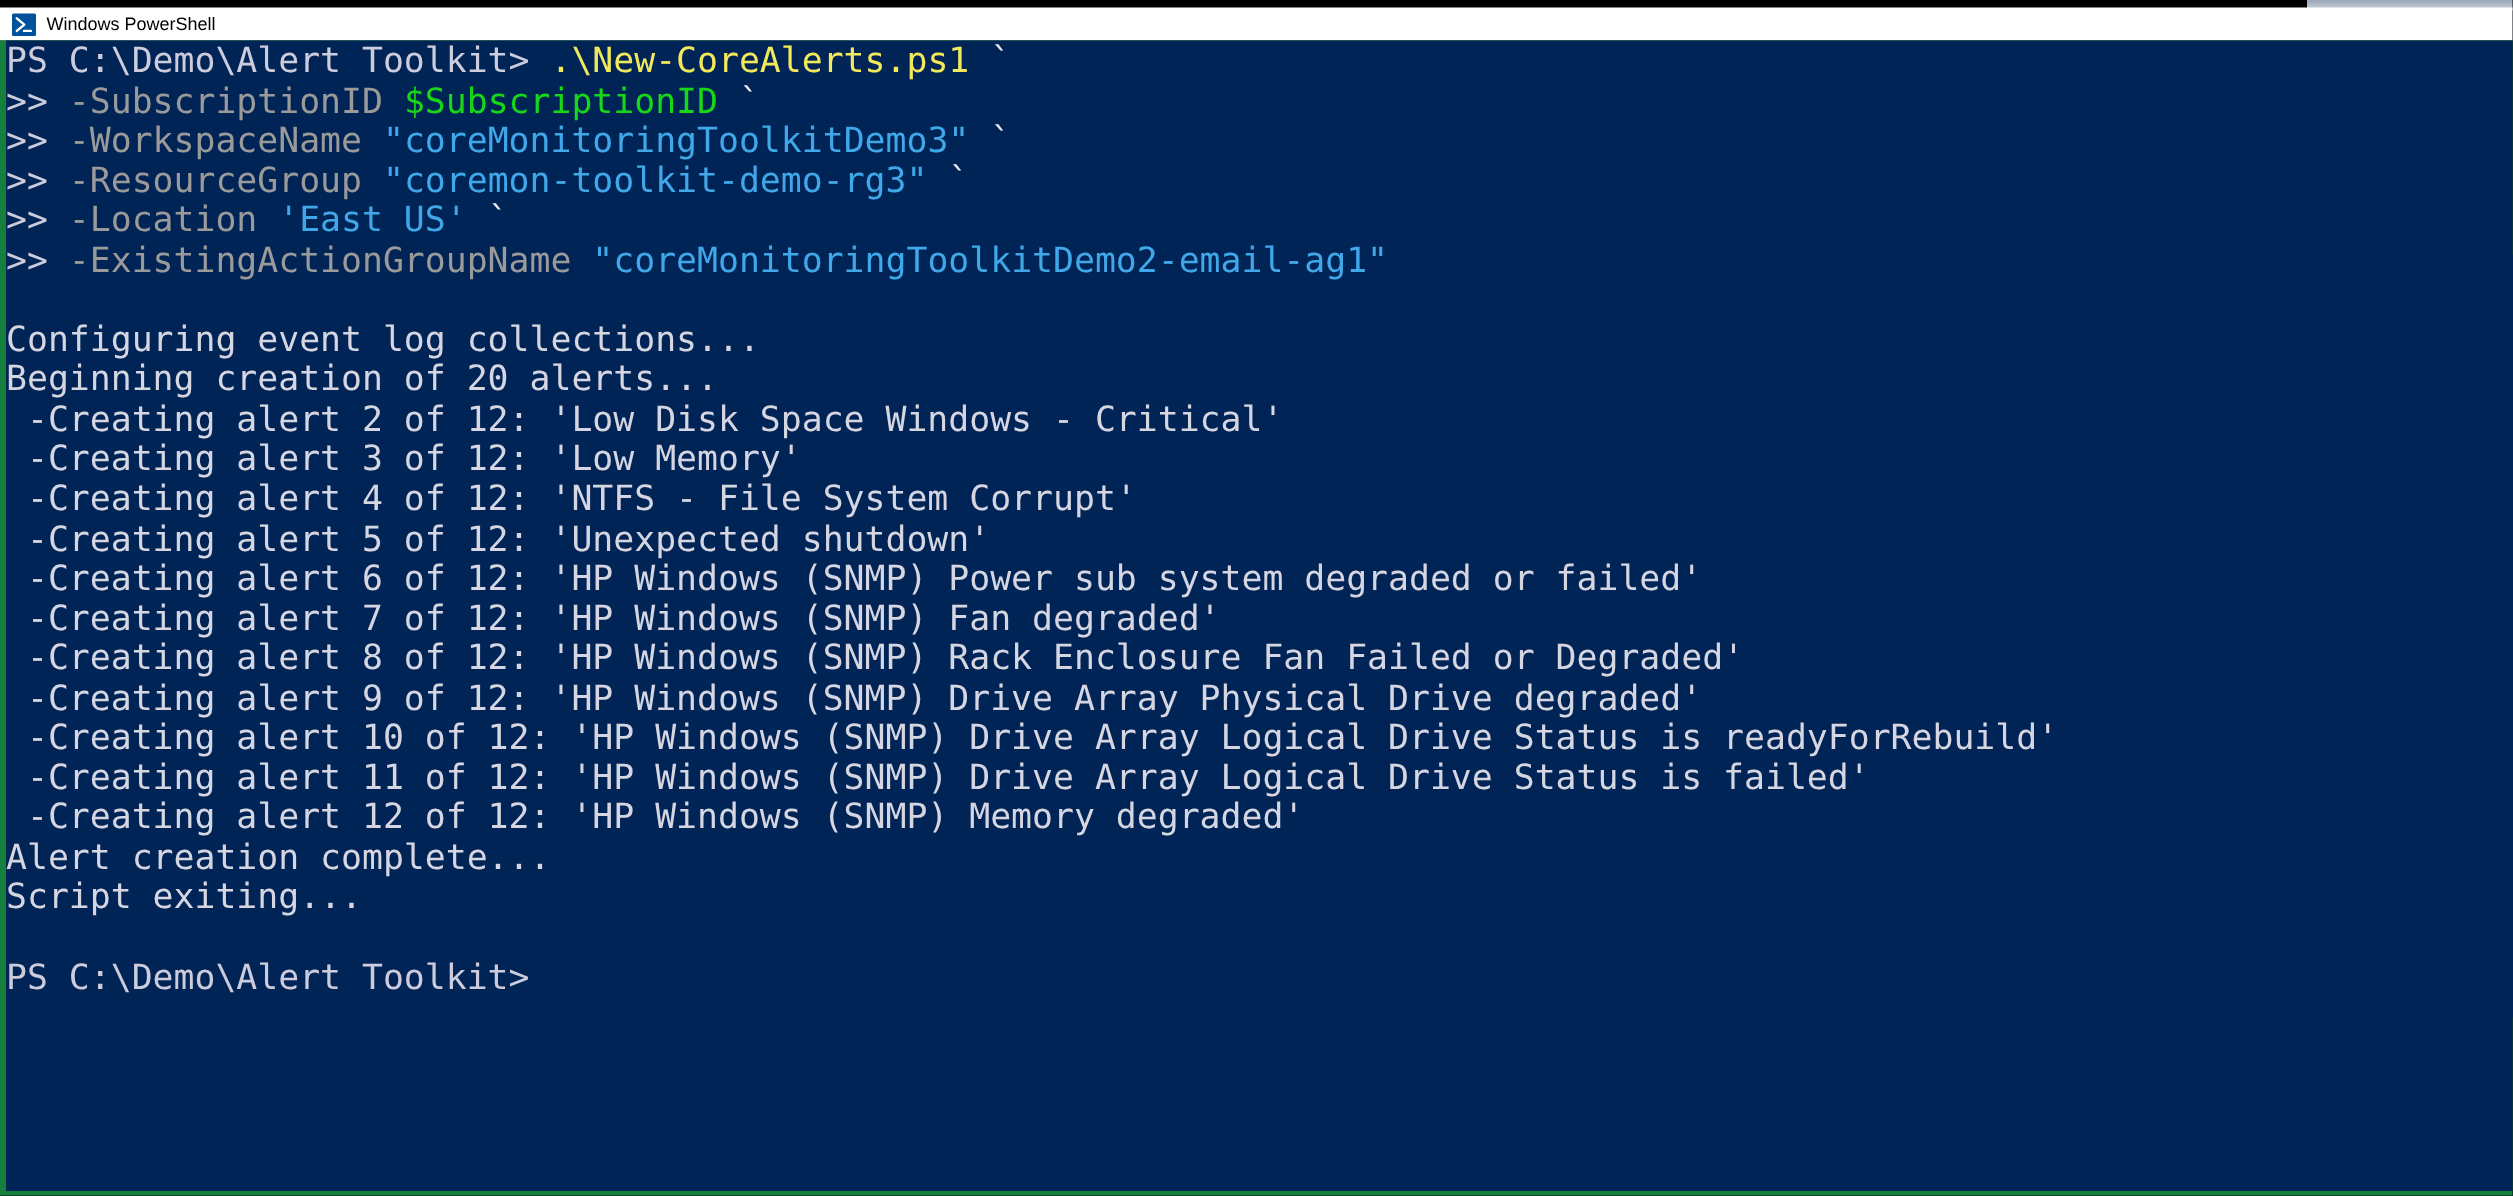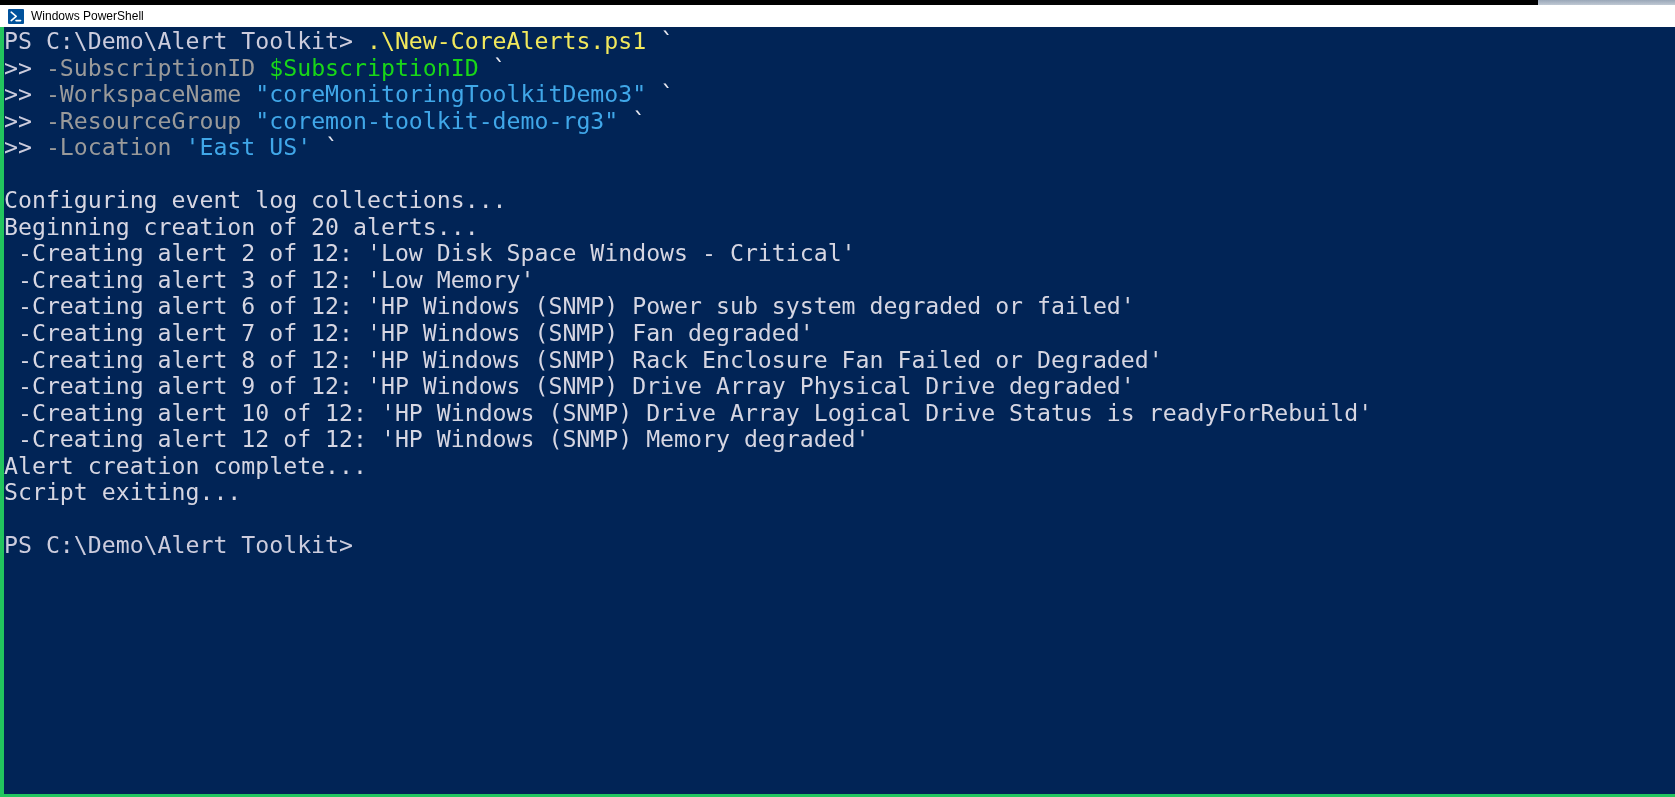--- a/index.html
+++ b/index.html
@@ -72,21 +72,21 @@
     white-space: nowrap;
   }
 
   
   .console-outer {
     position: absolute;
     left: 0;
     top: 27px;
     width: 1675px;
     height: 770px;
-    background: #22c55e;
+    background: #15803d;
     box-sizing: border-box;
     padding-left: 4px;
     padding-right: 0px;
     padding-top: 0px;
     padding-bottom: 3px;
   }
   .console {
     width: 1671px;
     height: 767px;
     background: #012456;
@@ -140,32 +140,36 @@
       <div class="line"><span class="tok-default">PS C:\Demo\Alert Toolkit&gt;</span><span class="tok-command"> .\New-CoreAlerts.ps1</span><span class="tok-tick"> `</span></div>
 
       <div class="line"><span class="tok-cont">&gt;&gt;</span><span class="tok-param"> -SubscriptionID </span><span class="tok-variable">$SubscriptionID</span><span class="tok-tick"> `</span></div>
 
       <div class="line"><span class="tok-cont">&gt;&gt;</span><span class="tok-param"> -WorkspaceName </span><span class="tok-string">"coreMonitoringToolkitDemo3"</span><span class="tok-tick"> `</span></div>
 
       <div class="line"><span class="tok-cont">&gt;&gt;</span><span class="tok-param"> -ResourceGroup </span><span class="tok-string">"coremon-toolkit-demo-rg3"</span><span class="tok-tick"> `</span></div>
 
       <div class="line"><span class="tok-cont">&gt;&gt;</span><span class="tok-param"> -Location </span><span class="tok-string">'East US'</span><span class="tok-tick"> `</span></div>
 
+      <div class="line"><span class="tok-cont">&gt;&gt;</span><span class="tok-param"> -ExistingActionGroupName </span><span class="tok-string">"coreMonitoringToolkitDemo2-email-ag1"</span><span class="tok-tick"></span></div>
 
       <div class="line blank">&nbsp;</div>
 
       <div class="line tok-output">Configuring event log collections...</div>
       <div class="line tok-output">Beginning creation of 20 alerts...</div>
       <div class="line tok-output"> -Creating alert 2 of 12: 'Low Disk Space Windows - Critical'</div>
       <div class="line tok-output"> -Creating alert 3 of 12: 'Low Memory'</div>
+      <div class="line tok-output"> -Creating alert 4 of 12: 'NTFS - File System Corrupt'</div>
+      <div class="line tok-output"> -Creating alert 5 of 12: 'Unexpected shutdown'</div>
       <div class="line tok-output"> -Creating alert 6 of 12: 'HP Windows (SNMP) Power sub system degraded or failed'</div>
       <div class="line tok-output"> -Creating alert 7 of 12: 'HP Windows (SNMP) Fan degraded'</div>
       <div class="line tok-output"> -Creating alert 8 of 12: 'HP Windows (SNMP) Rack Enclosure Fan Failed or Degraded'</div>
       <div class="line tok-output"> -Creating alert 9 of 12: 'HP Windows (SNMP) Drive Array Physical Drive degraded'</div>
       <div class="line tok-output"> -Creating alert 10 of 12: 'HP Windows (SNMP) Drive Array Logical Drive Status is readyForRebuild'</div>
+      <div class="line tok-output"> -Creating alert 11 of 12: 'HP Windows (SNMP) Drive Array Logical Drive Status is failed'</div>
       <div class="line tok-output"> -Creating alert 12 of 12: 'HP Windows (SNMP) Memory degraded'</div>
       <div class="line tok-output">Alert creation complete...</div>
       <div class="line tok-output">Script exiting...</div>
 
       <div class="line blank">&nbsp;</div>
 
       <div class="line"><span class="tok-default">PS C:\Demo\Alert Toolkit&gt;</span></div>
 
     </div>
   </div>

